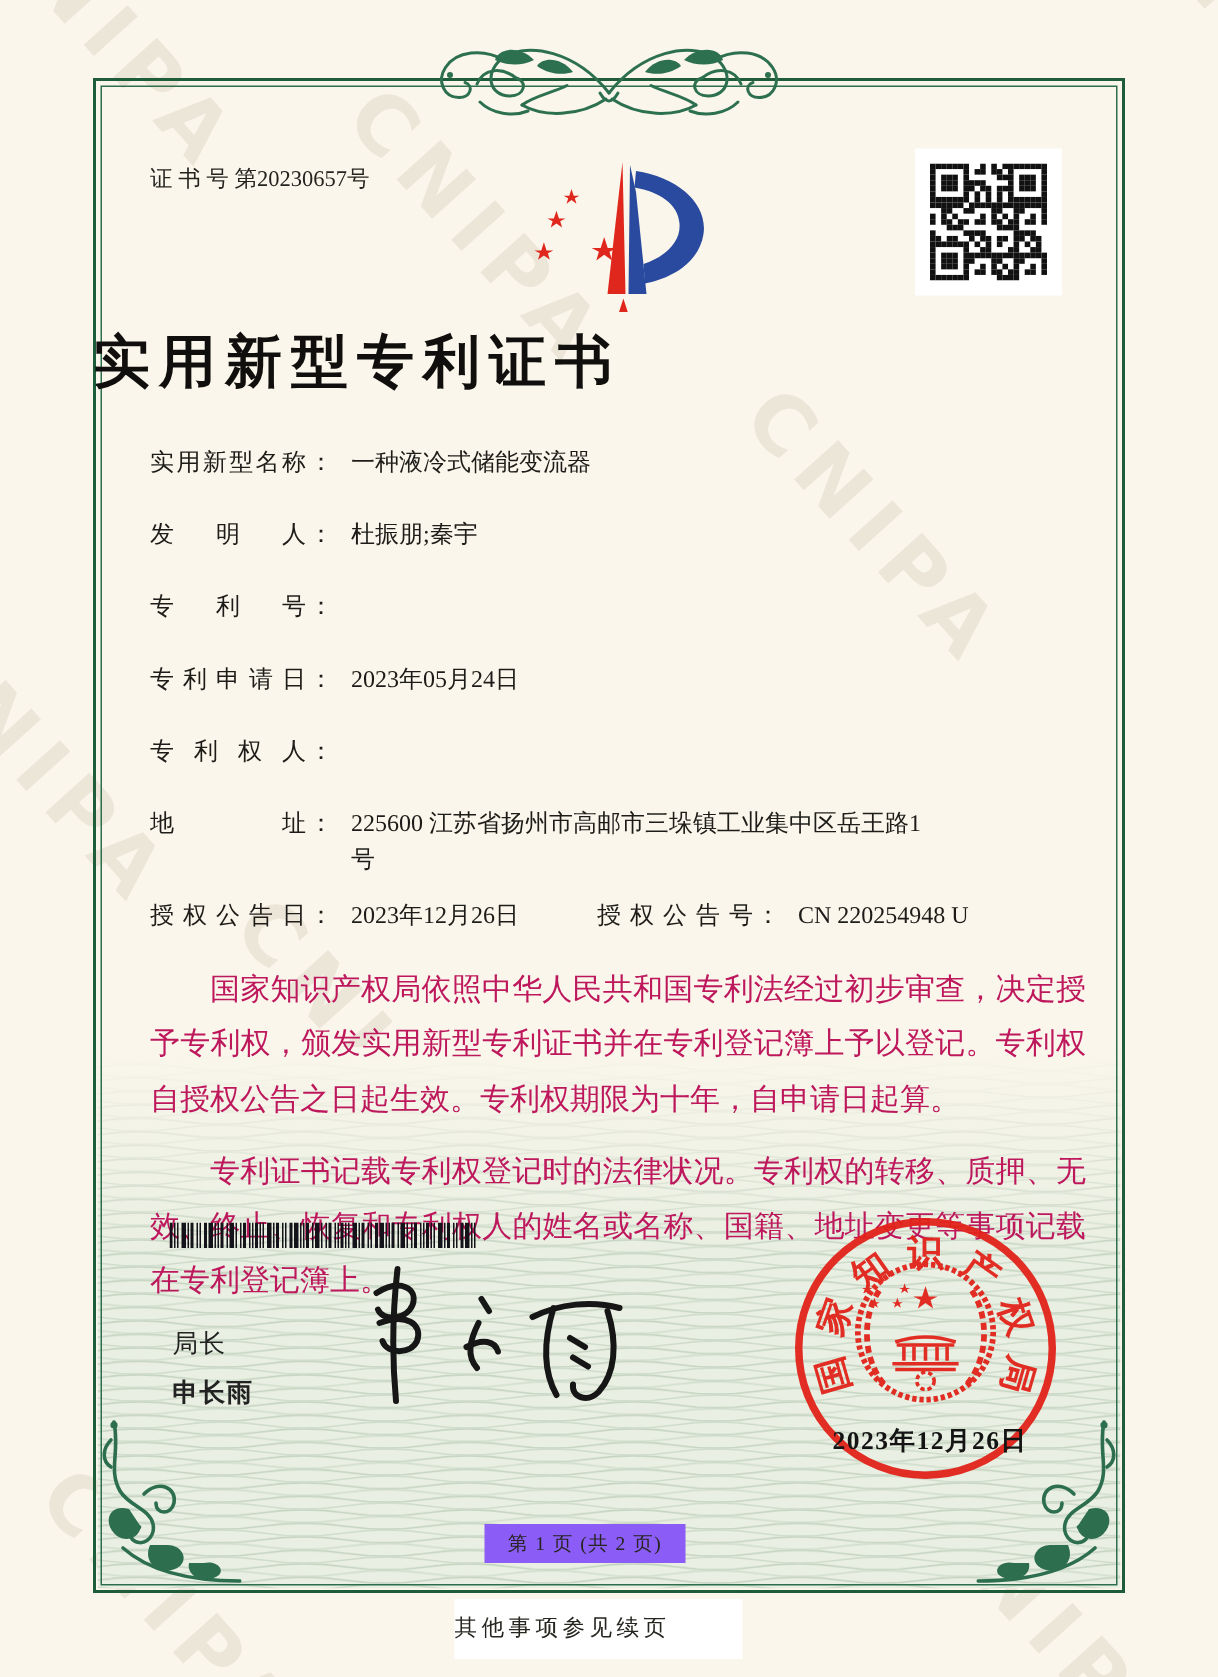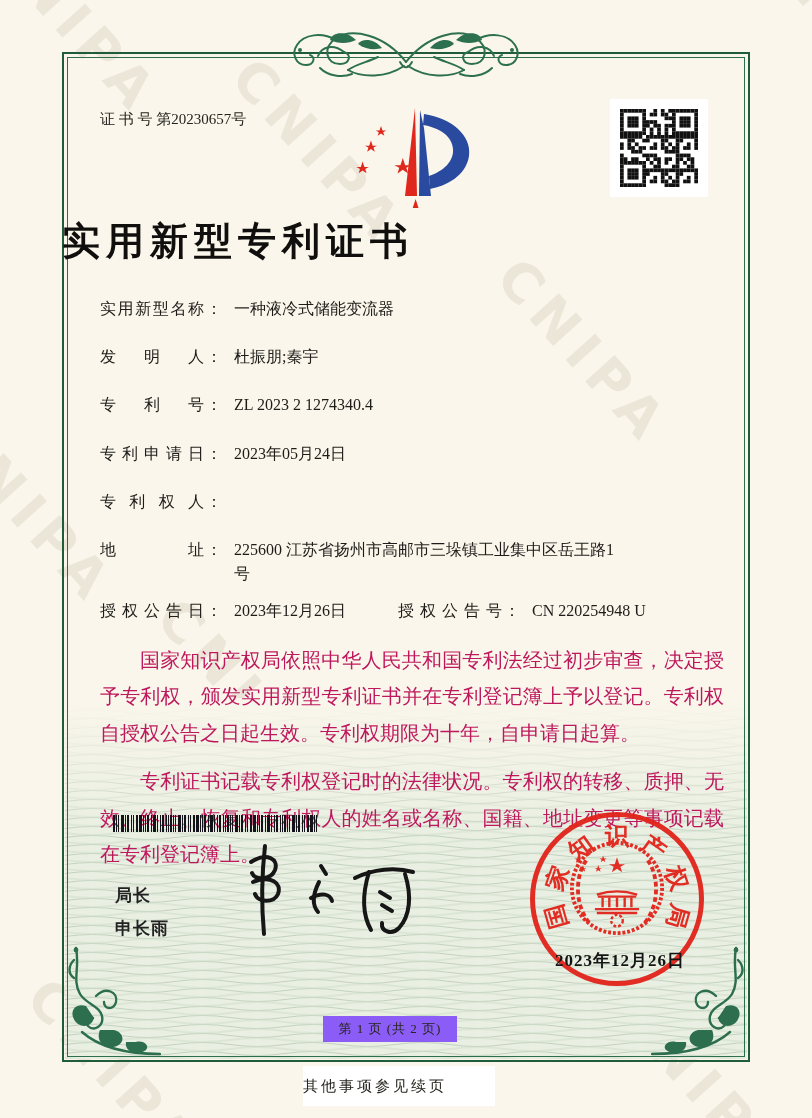--- a/index.html
+++ b/index.html
@@ -40,21 +40,21 @@
   .frow.addr .fvalue{line-height:1.48;}
   .grant-group1{display:flex;flex:none;width:298px;}
   .grant-group2{display:flex;flex:1;}
 
   #paragraphs{left:100px;top:630px;width:624px;}
   #paragraphs p{margin:12px 0 9px;font-size:20px;line-height:1.82;text-indent:2em;
                 text-align:justify;color:#be185d;}
 
   #barcode{left:113px;top:815px;}
   #director-title{left:115px;top:884px;font-family:"Liberation Sans","DejaVu Sans",sans-serif;
-                  font-weight:700;font-size:17px;letter-spacing:1px;color:#222;}
+                  font-weight:400;font-size:17px;letter-spacing:1px;color:#222;}
   #director-name{left:115px;top:917px;font-family:"Liberation Sans","DejaVu Sans",sans-serif;
                  font-weight:600;font-size:17px;letter-spacing:1px;color:#222;}
   #signature{left:233px;top:840px;}
 
   
   #seal{position:absolute;left:530px;top:812px;width:174px;height:174px;z-index:5;opacity:.95;}
   #seal .ring{position:absolute;inset:0;border:5px solid #e2231a;border-radius:50%;box-sizing:border-box;}
   #seal .ring-char{position:absolute;left:50%;top:50%;width:26px;height:26px;margin:-13px;
                    text-align:center;font-size:24px;font-weight:700;color:#e2231a;line-height:26px;}
   #seal-emblem{position:absolute;left:39px;top:28px;}
@@ -441,21 +441,20 @@
       <span class="fvalue">一种液冷式储能变流器</span>
     </div>
     <div class="frow">
       <span class="flabel">发明人</span>
       <span class="fcolon">：</span>
       <span class="fvalue">杜振朋;秦宇</span>
     </div>
     <div class="frow">
       <span class="flabel">专利号</span>
       <span class="fcolon">：</span>
-      <span class="fvalue">ZL 2023 2 1274340.4</span>
     </div>
     <div class="frow">
       <span class="flabel">专利申请日</span>
       <span class="fcolon">：</span>
       <span class="fvalue">2023年05月24日</span>
     </div>
     <div class="frow">
       <span class="flabel">专利权人</span>
       <span class="fcolon">：</span>
     </div>

